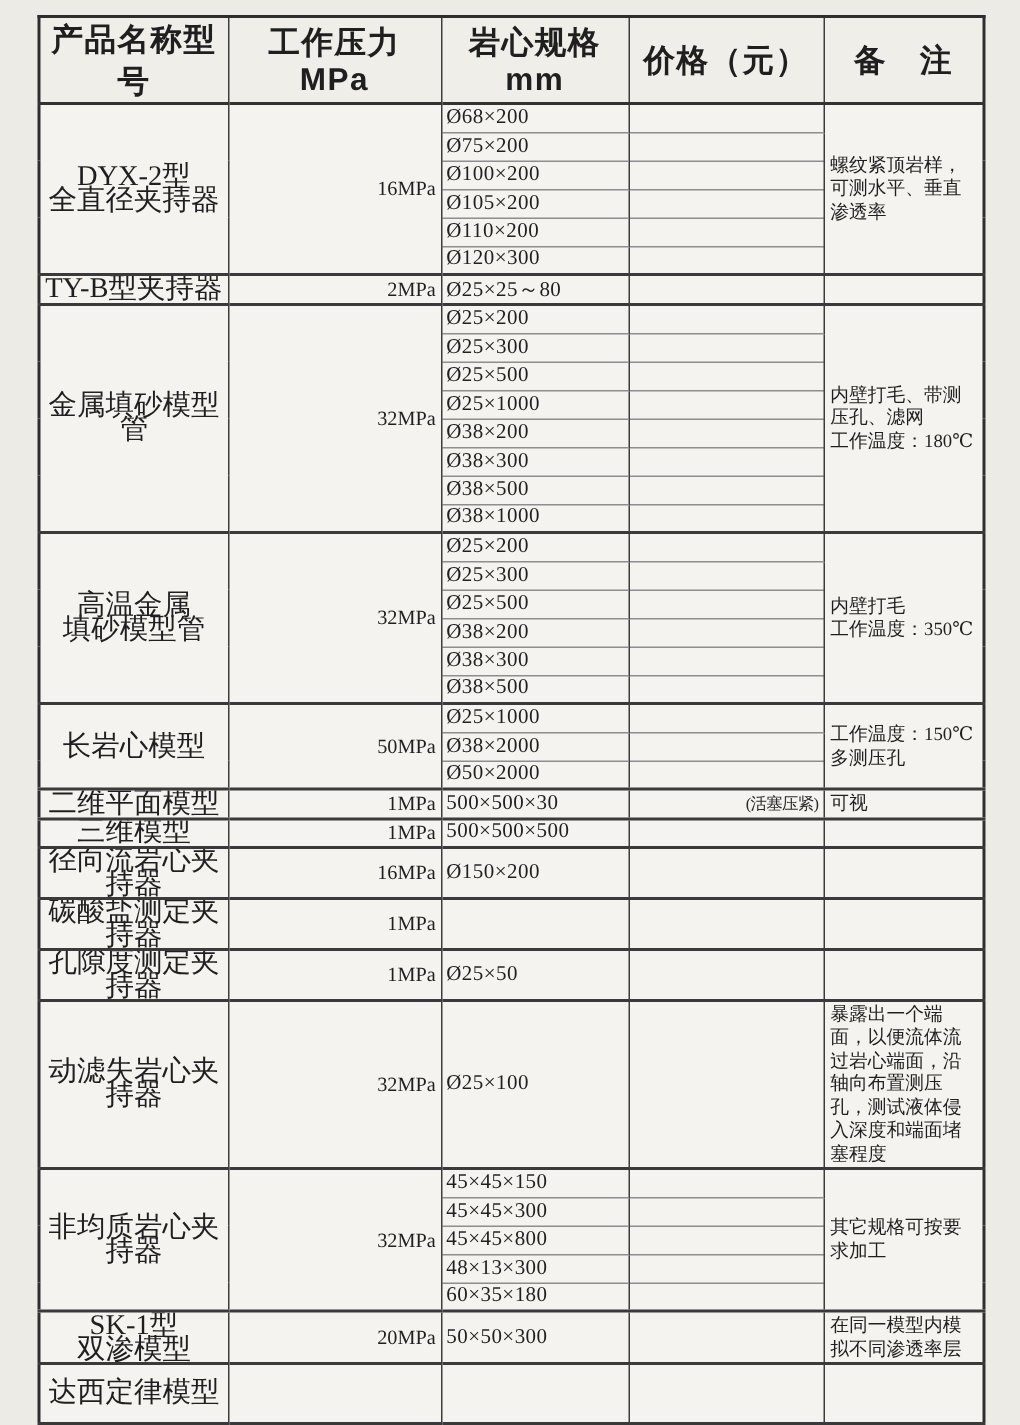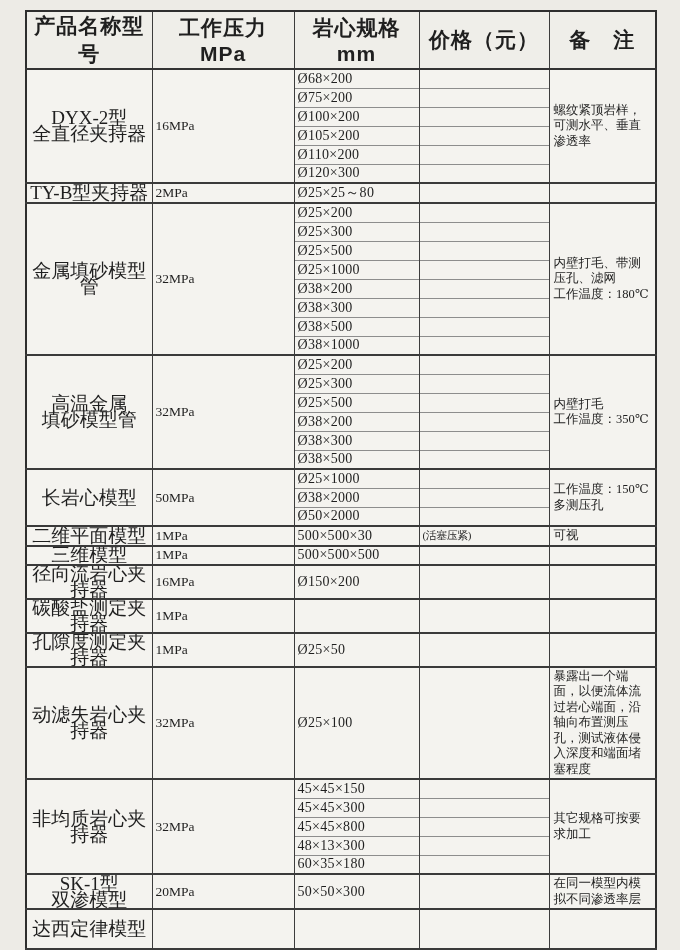--- a/index.html
+++ b/index.html
@@ -52,29 +52,30 @@
   
   tr.section-start > td { border-top: 2px solid #3a3a3a; }
 
   td.product {
     text-align: center;
     font-size: 19px;
     white-space: pre-line;
     line-height: 16px;
   }
   td.pressure {
-    text-align: left;
+    text-align: right;
     font-size: 13.5px;
   }
   td.spec {
     text-align: left;
     font-size: 14px;
     letter-spacing: 0.3px;
   }
   td.price {
+    text-align: right;
     font-size: 11px;
     letter-spacing: -0.5px;
     color: #2a2a2a;
   }
   td.remark {
     text-align: left;
     font-size: 12.5px;
     line-height: 15.5px;
     white-space: pre-line;
     padding: 1px 4px;

